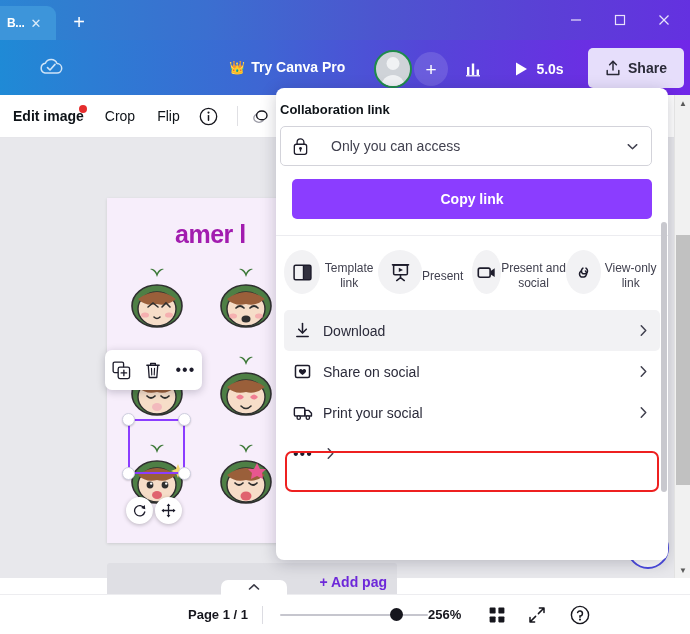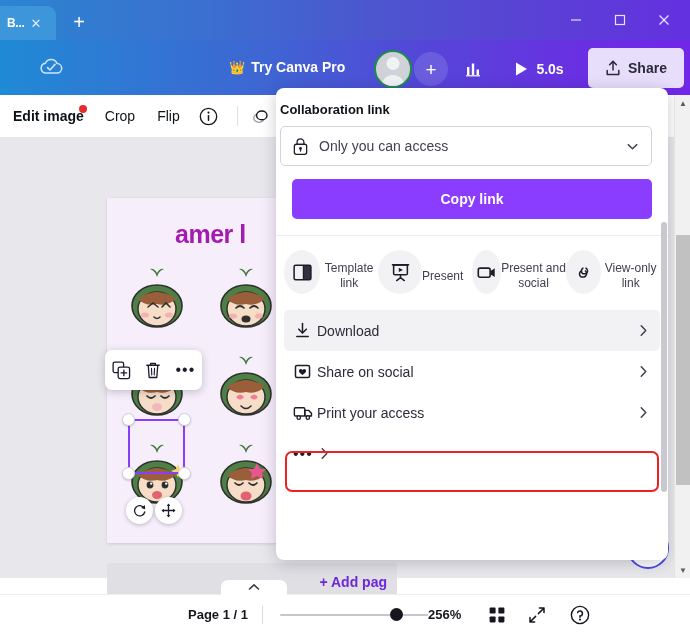--- a/index.html
+++ b/index.html
@@ -219,21 +219,21 @@
     box-shadow: 0 3px 16px rgba(20,20,43,0.22);
     z-index: 20;
     overflow: hidden;
   }
   .sp-section { padding: 14px 16px 0 4px; }
   .sp-label {
     font-size: 13px; font-weight: bold; color: #0e1318; margin-bottom: 9px;
   }
   .access-select {
     height: 40px; border: 1px solid #d3d3da; border-radius: 5px;
-    display: flex; align-items: center; padding: 0 11px; gap: 10px;
+    display: flex; align-items: center; padding: 0 11px; gap: 22px;
     background: #fff;
   }
   .access-select .txt { flex: 1; font-size: 14px; color: #41414f; }
   .copy-btn {
     margin: 13px 16px 0 16px;
     height: 40px; border-radius: 5px; background: #8b3dff;
     display: flex; align-items: center; justify-content: center;
     color: #ffffff; font-size: 14px; font-weight: bold;
   }
   .sp-divider { height: 1px; background: #ececf0; margin: 16px 0 0 0; }
@@ -251,21 +251,21 @@
     color: #1d1c2b;
   }
   .tile-label {
     margin-top: 8px; font-size: 12px; color: #41414f; text-align: center;
     line-height: 1.25; max-width: 82px;
   }
 
   .menu-list { padding: 4px 8px 0 8px; }
   .menu-row {
     height: 41px; display: flex; align-items: center;
-    padding: 0 9px; gap: 4px; border-radius: 5px;
+    padding: 0 9px; gap: 10px; border-radius: 5px;
     position: relative;
   }
   .menu-row .mi { color: #1d1c2b; display: flex; align-items: center; width: 20px; }
   .menu-row .ml { flex: 1; font-size: 14px; color: #2b2b3a; }
   .menu-row .mc { color: #41414f; display: flex; align-items: center; }
   .menu-row.highlight {
     background: #f2f2f4;
   }
   .hl-outline {
     position: absolute; left: 9px; top: 363px;
@@ -725,21 +725,21 @@
 
       <div class="menu-row">
         <span class="mi">
           <svg width="20" height="19" viewBox="0 0 21 20">
             <rect x="1.4" y="5" width="11" height="8.6" rx="1.3" fill="none" stroke="#1d1c2b" stroke-width="1.5"></rect>
             <path d="M12.4 7.8 L16.6 7.8 L19.4 10.8 L19.4 13.6 L12.4 13.6Z" fill="none" stroke="#1d1c2b" stroke-width="1.5" stroke-linejoin="round"></path>
             <circle cx="6" cy="15.4" r="1.8" fill="#ffffff" stroke="#1d1c2b" stroke-width="1.4"></circle>
             <circle cx="15.6" cy="15.4" r="1.8" fill="#ffffff" stroke="#1d1c2b" stroke-width="1.4"></circle>
           </svg>
         </span>
-        <span class="ml">Print your access</span>
+        <span class="ml">Print your social</span>
         <span class="mc">
           <svg width="15" height="15" viewBox="0 0 16 16">
               <path d="M5.6 3 L10.4 8 L5.6 13" fill="none" stroke="#41414f" stroke-width="1.6" stroke-linecap="round" stroke-linejoin="round"></path>
             </svg>
         </span>
       </div>
 
       <div class="menu-row">
         <span class="mi dots">•••</span>
         <span class="mc">

